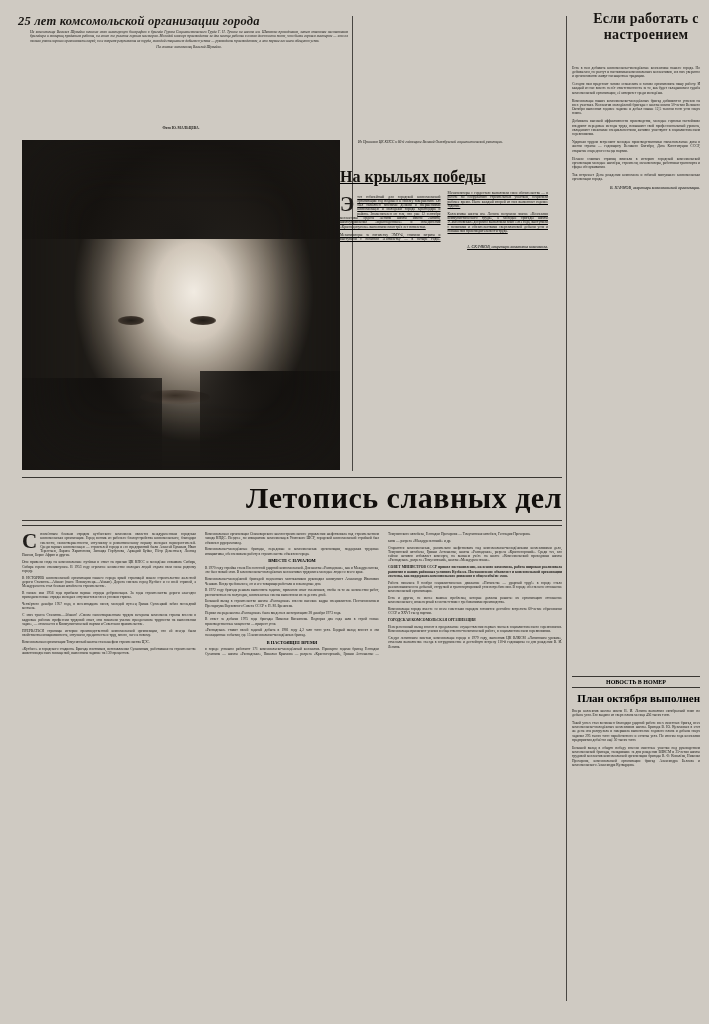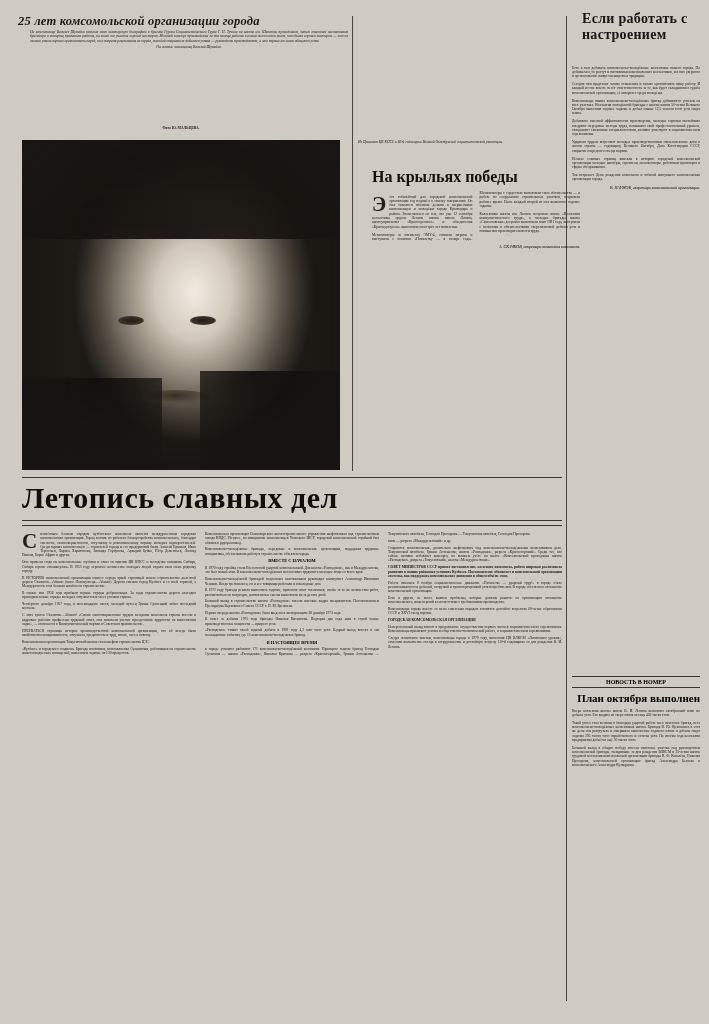--- a/index.html
+++ b/index.html
@@ -54,20 +54,21 @@
     position:absolute;left:358px;top:-4px;width:200px;
     font-style:italic;font-weight:bold;
     font-size:10.5px;line-height:12.4px;
     color:#1d1a17;
   }
   .mh-right{
     position:absolute;left:572px;top:-3px;width:128px;
     font-weight:bold;font-size:14px;line-height:16px;
     color:#1a1714;
     letter-spacing:.3px;
+    text-align:center;
   }
   
   #lead-text{
     position:absolute;left:30px;top:30px;width:318px;
   }
   #lead-text p{margin:0 0 2px 0;}
   
   #photo{
     position:absolute;left:22px;top:140px;width:318px;height:330px;
     background:#6d6a66;
@@ -101,21 +102,21 @@
   #photo .mouth{
     position:absolute;left:118px;top:250px;width:70px;height:14px;border-radius:50% 50% 48% 48%;
     background:radial-gradient(ellipse at 50% 40%, #3b322a 0%, #5b5046 55%, rgba(120,110,98,0) 100%);
   }
   #photo .vig{
     position:absolute;inset:0;
     box-shadow:inset 0 0 60px 18px rgba(20,18,16,.55);
   }
   
   #wings{
-    position:absolute;left:372px;top:168px;width:208px;
+    position:absolute;left:340px;top:168px;width:208px;text-decoration:underline;
   }
   #wings h2{
     margin:0 0 5px 0;
     font-size:16px;line-height:18px;font-weight:bold;
     color:#16130f;
   }
   .dropcap{
     float:left;font-size:21px;line-height:17px;font-weight:bold;
     padding:1px 3px 0 0;
   }
@@ -130,21 +131,21 @@
     position:absolute;left:572px;top:62px;width:128px;
   }
   
   #chronicle{
     position:absolute;left:22px;top:474px;width:540px;
   }
   #chronicle h1{
     margin:0;
     font-size:30px;line-height:34px;
     font-weight:bold;letter-spacing:.5px;
-    text-align:left;
+    text-align:right;
     color:#14110e;
   }
   #chronicle .bars{height:4px;border-top:1px solid #3a3734;border-bottom:1px solid #3a3734;margin:5px 0 6px 0;}
   #chron-cols{
     column-count:3;column-gap:9px;
   }
   #chron-cols p{margin:0 0 2.5px 0;}
   .subhead{
     font-weight:bold;font-size:4.4px;line-height:5.2px;text-align:center;margin:4px 0 3px 0;
   }

